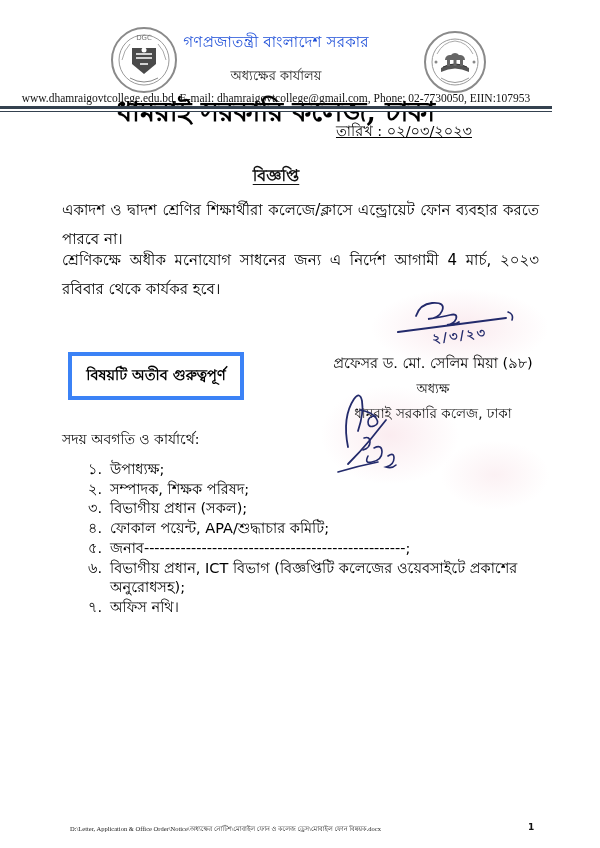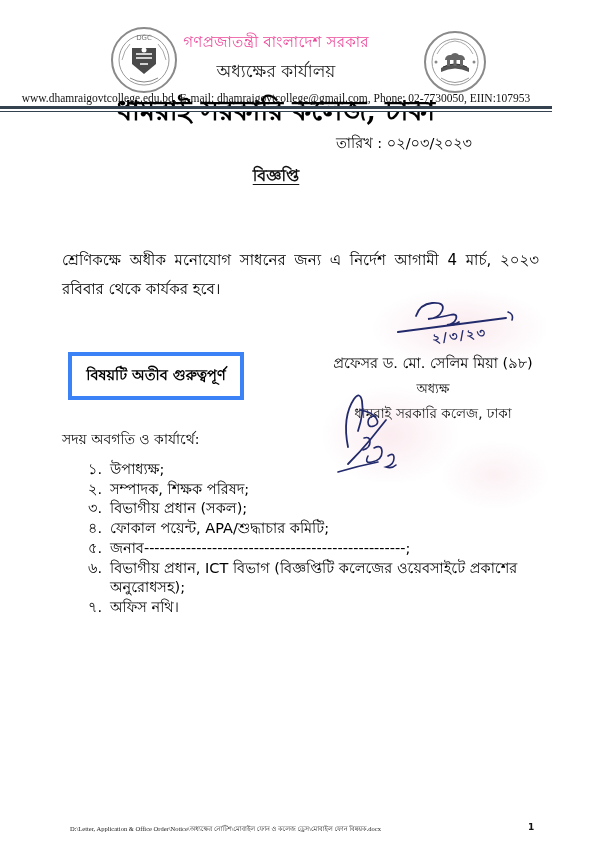--- a/index.html
+++ b/index.html
@@ -6,32 +6,32 @@
   #page{
     position:relative;width:552px;height:848px;background:#ffffff;
     font-family:"DejaVu Sans","Liberation Sans",sans-serif;color:#111;
     overflow:hidden;
   }
   
   .seal{position:absolute;top:26px;}
   .seal.left{left:110px;}
   .seal.right{left:423px;top:30px;}
   .hdr-center{position:absolute;left:0;right:0;top:30px;text-align:center;}
-  .govt-line{font-size:15px;color:#ec4899;letter-spacing:.2px;}
-  .office-line{font-size:17px;color:#1b1b1b;margin-top:3px;}
+  .govt-line{font-size:15px;color:#1d4ed8;letter-spacing:.2px;}
+  .office-line{font-size:13px;color:#1b1b1b;margin-top:11px;}
   .college-name{font-size:27px;font-weight:bold;color:#000;margin-top:4px;
     font-family:"DejaVu Serif","Liberation Serif",serif;}
   .contact-line{position:absolute;left:0;right:0;top:92px;text-align:center;
     font-size:11.5px;font-family:Liberation Serif, serif;color:#111;}
   .double-rule{position:absolute;left:0;right:0;top:106px;}
   .double-rule .thick{height:3px;background:#34414f;}
   .double-rule .gap{height:2px;background:#fff;}
   .double-rule .thin{height:1px;background:#34414f;}
   
-  .date-line{position:absolute;right:80px;top:132px;font-size:14.5px;color:#000;}
+  .date-line{position:absolute;right:80px;top:120px;font-size:14.5px;color:#000;text-decoration:underline;}
   .doc-title{position:absolute;left:0;right:0;top:163px;text-align:center;
     font-size:16px;font-weight:bold;text-decoration:underline;text-underline-offset:3px;}
   
   .para{position:absolute;left:62px;width:477px;font-size:15px;line-height:1.95;
     text-align:justify;color:#000;}
   .para1{top:196px;}
   .para2{top:246px;}
   
   .tint{position:absolute;pointer-events:none;}
   .tint1{left:370px;top:288px;width:180px;height:80px;
@@ -111,20 +111,21 @@
   <div class="double-rule">
     <div class="thick"></div>
       <div class="gap"></div>
       <div class="thin"></div>
   </div>
 
   <div class="date-line">তারিখ : ০২/০৩/২০২৩</div>
 
   <div class="doc-title">বিজ্ঞপ্তি</div>
 
+  <div class="para para1">একাদশ ও দ্বাদশ শ্রেণির শিক্ষার্থীরা কলেজে/ক্লাসে এন্ড্রোয়েট ফোন ব্যবহার করতে পারবে না।</div>
   <div class="para para2">শ্রেণিকক্ষে অধীক মনোযোগ সাধনের জন্য এ নির্দেশ আগামী 4 মার্চ, ২০২৩ রবিবার থেকে কার্যকর হবে।</div>
 
   <div class="tint tint1"></div>
   <div class="tint tint2"></div>
   <div class="tint tint3"></div>
 
   <div class="sig1">
     <svg width="140" height="52" viewBox="0 0 140 52">
       <path d="M28 20 q4 -12 16 -13 q14 -1 10 8 q-3 7 -14 8 q14 -2 22 -4 q8 -2 6 4 q-2 5 -9 6 q8 0 12 -3" fill="none" stroke="#232a6b" stroke-width="1.8" stroke-linecap="round"></path>
       <path d="M10 36 L118 22" stroke="#232a6b" stroke-width="2" stroke-linecap="round"></path>

